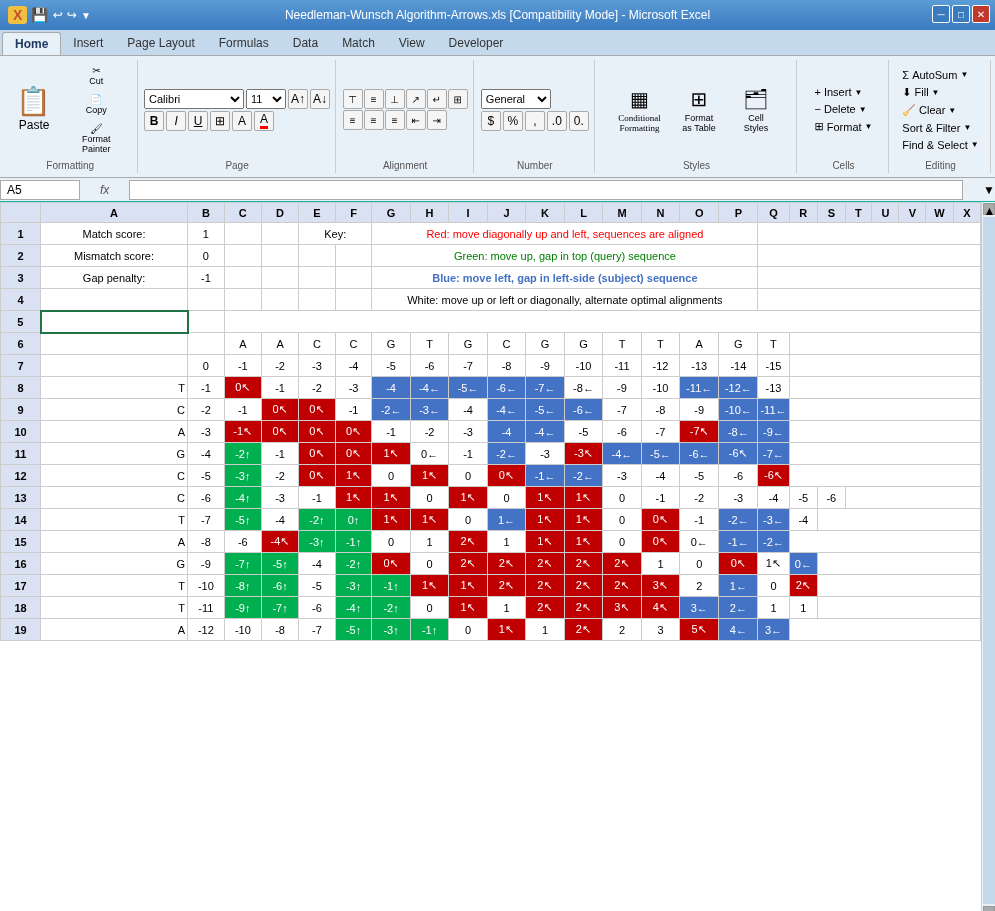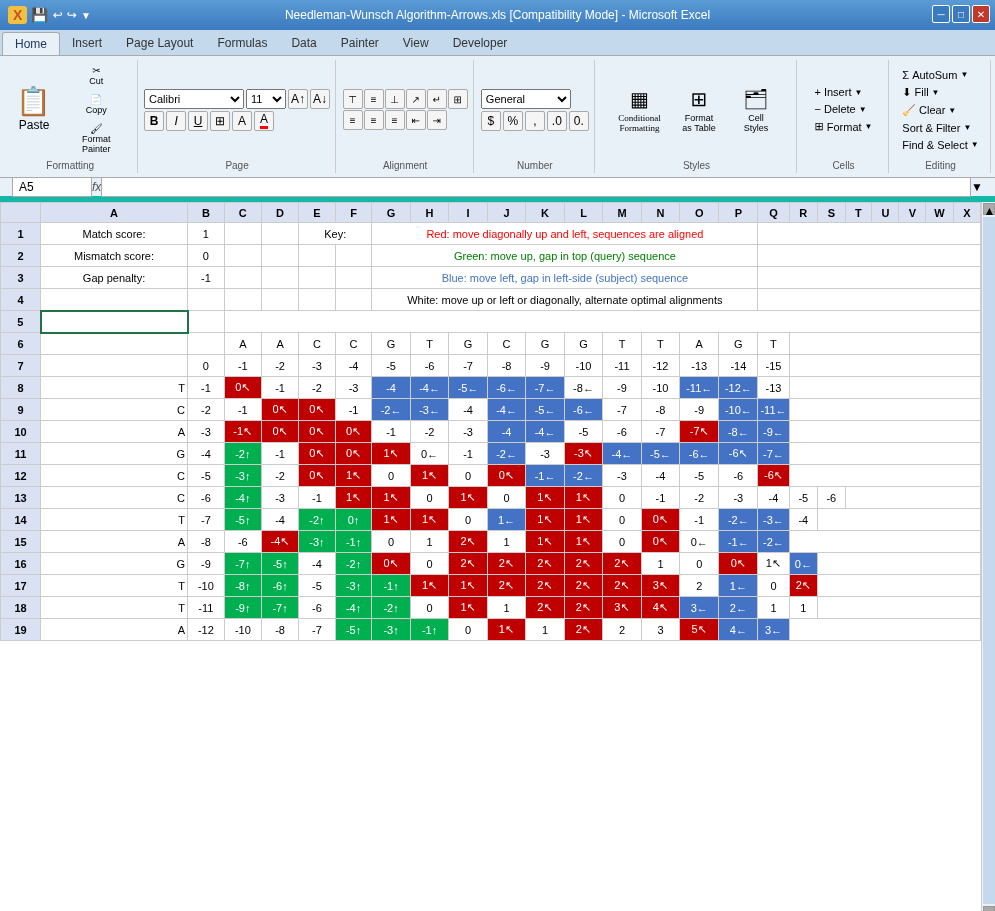--- a/index.html
+++ b/index.html
@@ -10,29 +10,29 @@
     .title-bar-buttons { position: absolute; right: 5px; top: 5px; display: flex; gap: 2px; }
     .title-bar-btn { width: 18px; height: 18px; border: 1px solid #fff; border-radius: 2px; display: flex; align-items: center; justify-content: center; font-size: 10px; cursor: pointer; color: white; }
     .title-bar-btn.close { background: #c0392b; }
     .title-bar-btn.min { background: #3a7abf; }
     .title-bar-btn.max { background: #3a7abf; }
 
     
     .ribbon { background: linear-gradient(to bottom, #dce6f1, #c5d9ed); border-bottom: 1px solid #aaa; }
     .ribbon-tabs { display: flex; padding: 2px 2px 0; background: #c5d9ed; }
     .ribbon-tab { padding: 4px 12px; font-size: 12px; cursor: pointer; border-radius: 3px 3px 0 0; color: #333; }
-    .ribbon-tab.active { background: #e8f0f8; border: 1px solid #aaa; border-bottom: none; font-weight: normal; color: #1f3864; }
+    .ribbon-tab.active { background: #e8f0f8; border: 1px solid #aaa; border-bottom: none; font-weight: bold; color: #1f3864; }
     .ribbon-content { background: #e8f0f8; border-top: 1px solid #aaa; padding: 4px; display: flex; gap: 2px; align-items: stretch; min-height: 90px; }
     .ribbon-group { display: flex; flex-direction: column; align-items: center; border-right: 1px solid #ccc; padding: 2px 6px; position: relative; min-width: 50px; }
     .ribbon-group-label { font-size: 10px; color: #555; position: absolute; bottom: 2px; width: 100%; text-align: center; }
     .ribbon-group-content { display: flex; flex-wrap: wrap; gap: 2px; align-items: center; justify-content: center; flex: 1; padding-bottom: 14px; }
     .ribbon-btn { display: flex; flex-direction: column; align-items: center; justify-content: center; padding: 2px 4px; border: 1px solid transparent; border-radius: 2px; cursor: pointer; font-size: 10px; min-width: 30px; text-align: center; }
 
     
-    .formula-bar { background: #e8f0f8; border-bottom: 6px solid #14b8a6; display: flex; align-items: center; height: 24px; padding: 0 12px; gap: 0; }
+    .formula-bar { background: #e8f0f8; border-bottom: 1px solid #14b8a6; display: flex; align-items: center; height: 24px; padding: 0 0; gap: 20px; }
     .cell-ref { border: 1px solid #aaa; background: white; padding: 1px 6px; width: 80px; font-size: 12px; height: 20px; }
     .formula-input { flex: 1; border: 1px solid #aaa; background: white; padding: 1px 4px; font-size: 12px; height: 20px; }
 
     
     .spreadsheet { display: flex; flex-direction: column; overflow: hidden; background: white; }
     .sheet-content { display: flex; flex: 1; overflow: hidden; }
     table.grid { border-collapse: collapse; table-layout: fixed; }
     table.grid td, table.grid th { border: 1px solid #ccc; padding: 0 2px; height: 22px; font-size: 11px; overflow: hidden; white-space: nowrap; }
     table.grid .row-header { background: #d9e1f2; text-align: center; font-weight: bold; width: 40px; min-width: 40px; }
     table.grid .col-header { background: #d9e1f2; text-align: center; font-weight: bold; height: 20px; font-size: 11px; }
@@ -53,21 +53,21 @@
     .font-btn.bold { font-weight: bold; }
     .font-btn.italic { font-style: italic; }
     .font-btn.underline { text-decoration: underline; }
 
     
     .align-grid { display: grid; grid-template-columns: repeat(6, 20px); gap: 1px; }
     .align-btn { width: 20px; height: 20px; border: 1px solid #aaa; background: #f5f5f5; cursor: pointer; font-size: 10px; display: flex; align-items: center; justify-content: center; border-radius: 2px; }
 
     
     .number-group { display: flex; flex-direction: column; gap: 2px; }
-    .number-select { font-size: 11px; width: 90px; height: 20px; }
+    .number-select { font-size: 11px; width: 70px; height: 20px; }
 
     
     .large-btn { display: flex; flex-direction: column; align-items: center; justify-content: center; padding: 2px 6px; border: 1px solid transparent; border-radius: 2px; cursor: pointer; font-size: 9px; text-align: center; min-width: 40px; height: 60px; }
     .large-btn .icon { font-size: 28px; line-height: 1; }
     .large-btn-label { font-size: 12px; margin-top: 2px; white-space: pre-line; }
 
     
     .cells-group { display: flex; flex-direction: column; gap: 1px; }
     .cells-btn { display: flex; align-items: center; gap: 3px; padding: 1px 4px; border: 1px solid transparent; cursor: pointer; font-size: 11px; border-radius: 2px; }
     .dropdown-arrow { font-size: 8px; }
@@ -91,21 +91,21 @@
   </div>
 </div>
 
 <div class="ribbon">
   <div class="ribbon-tabs">
     <div class="ribbon-tab active">Home</div>
     <div class="ribbon-tab">Insert</div>
     <div class="ribbon-tab">Page Layout</div>
     <div class="ribbon-tab">Formulas</div>
     <div class="ribbon-tab">Data</div>
-    <div class="ribbon-tab">Painter</div>
+    <div class="ribbon-tab">Match</div>
     <div class="ribbon-tab">View</div>
     <div class="ribbon-tab">Developer</div>
   </div>
   <div class="ribbon-content">
 
     <div class="ribbon-group">
       <div class="ribbon-group-content">
         <div style="display:flex;gap:4px;align-items:center;">
           <div class="large-btn">
             <span class="icon">📋</span>
@@ -375,21 +375,21 @@
         </tr>
 
         <tr>
           <td class="row-header">3</td>
           <td class="text-right">Gap penalty:</td>
           <td>-1</td>
           <td></td>
           <td></td>
           <td></td>
           <td></td>
-          <td class="text-left" colspan="10" style="color:#4472c4;">Blue: move left, gap in left-side (subject) sequence</td>
+          <td class="text-left" colspan="10" style="color:#4472c4;font-weight:bold;">Blue: move left, gap in left-side (subject) sequence</td>
           <td colspan="8"></td>
         </tr>
 
         <tr>
           <td class="row-header">4</td>
           <td></td>
           <td></td>
           <td></td>
           <td></td>
           <td></td>

